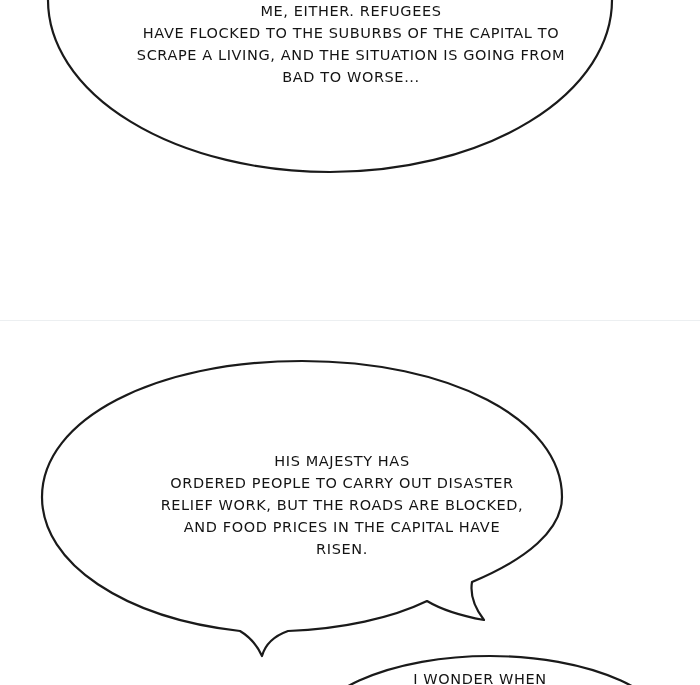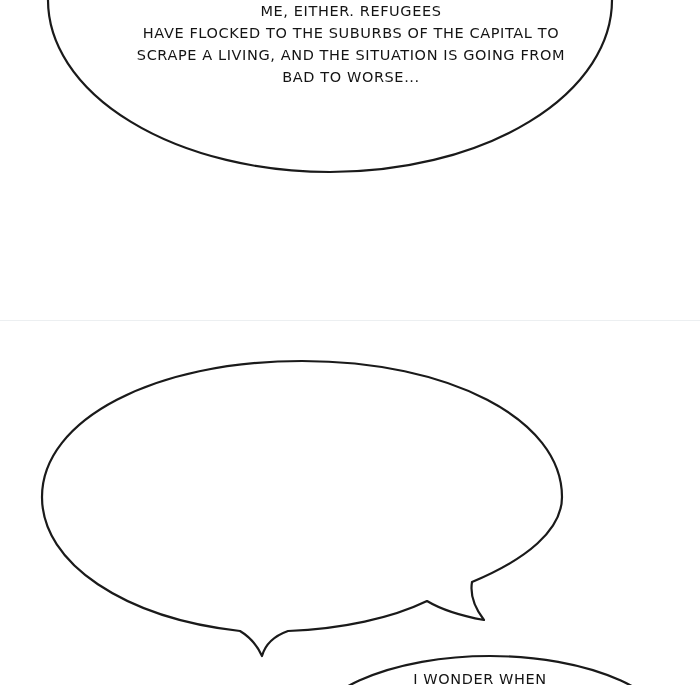--- a/index.html
+++ b/index.html
@@ -96,19 +96,24 @@
              C 540 61, 427 3, 280 3
              C 133 3, 20 61, 20 139
              C 20 206, 103 260, 218 273
              C 228 279, 235 287, 240 298
              C 243 287, 252 278, 266 273
              C 320 271, 370 260, 405 243
              C 420 252, 440 258, 462 262
              C 452 249, 448 236, 450 224
              C 505 201, 540 172, 540 139 Z"></path>
   </svg>
+  <div class="balloon-text" id="b2-text">HIS MAJESTY HAS
+ORDERED PEOPLE TO CARRY OUT DISASTER
+RELIEF WORK, BUT THE ROADS ARE BLOCKED,
+AND FOOD PRICES IN THE CAPITAL HAVE
+RISEN.</div>
 
   <svg class="balloon-svg" id="balloon-3-shape" style="left:300px; top:648px;" width="400" height="160" viewBox="0 0 400 160">
     <ellipse cx="190" cy="92" rx="185" ry="84"></ellipse>
   </svg>
   <div class="balloon-text" id="b3-text">I WONDER WHEN</div>
 
 </div>
 
 </body></html>

